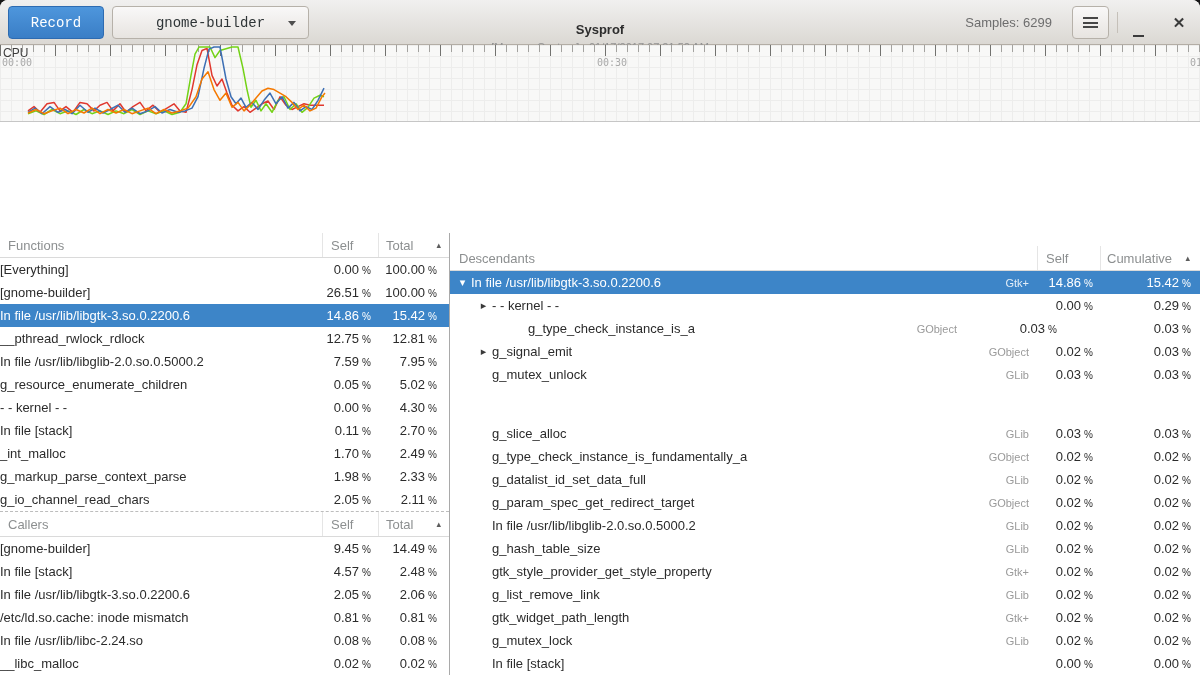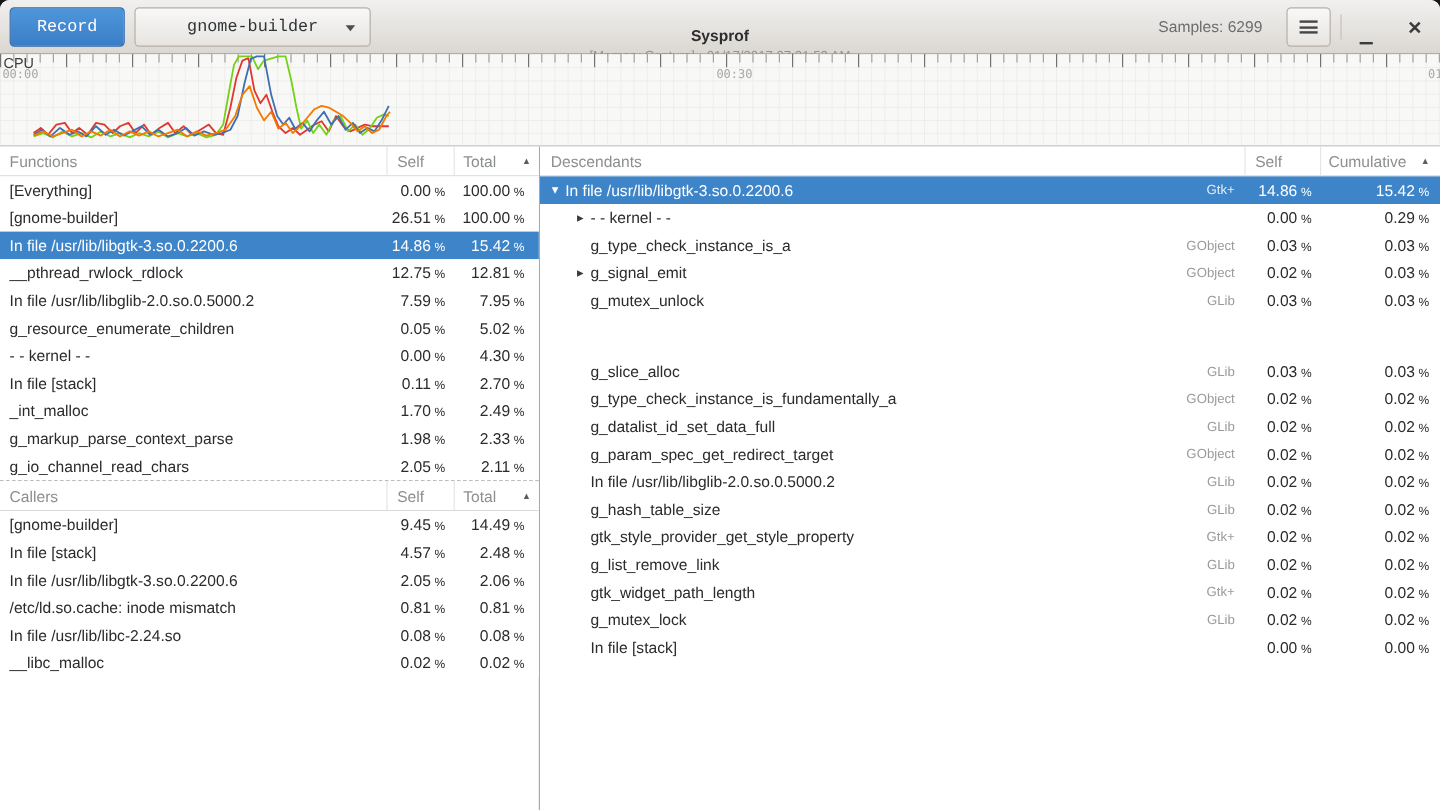--- a/index.html
+++ b/index.html
@@ -63,41 +63,41 @@
     border-bottom:1px solid #c6c6c6; overflow:hidden;
   }
   .graph svg { position:absolute; left:0; top:0; }
   .cpu-label { position:absolute; left:3px; top:1px; font-size:12px; color:#3c3c3c; }
   .time-label {
     position:absolute; top:12px; font-family:"DejaVu Sans Mono",monospace;
     font-size:10px; color:#a9a9a9; white-space:nowrap;
   }
 
   
-  .main { display:flex; height:553px; }
+  .main { display:flex; height:553px;align-items:flex-end; }
   .left-pane { width:450px; border-right:1px solid #a9a9a9; background:#fff; }
   .right-pane { flex:1; background:#fff; overflow:hidden; }
 
   .thead {
     display:flex; height:25px; align-items:stretch; background:#fff;
     border-bottom:1px solid #dadada; color:#8c8f90; font-size:13px;
   }
   .thead .col { display:flex; align-items:center; }
   .col.fname { flex:1; padding-left:8px; }
   .col.fself { width:56px; padding-left:8px; border-left:1px solid #e5e5e5; }
   .col.ftotal { width:71px; padding-left:7px; padding-right:8px; border-left:1px solid #e5e5e5; }
   .col.dname { flex:1; padding-left:9px; }
   .col.dself { width:63px; padding-left:8px; border-left:1px solid #e5e5e5; }
   .col.dcum { width:100px; padding-left:6px; padding-right:10px; border-left:1px solid #e5e5e5; }
   .sort { margin-left:auto; font-size:9px; color:#5d5d5d; }
 
   .row, .drow { display:flex; height:23px; align-items:center; font-size:13px; color:#2b2b2b; background:#fff; }
   .row.selected, .drow.selected { background:var(--sel,#3d85c8); color:#fff; }
   .cell { white-space:nowrap; overflow:hidden; }
-  .cell.name { flex:1; padding-left:8px; }
+  .cell.name { flex:1; }
   .cell.vself { width:56px; text-align:right; padding-right:7px; }
   .cell.vtotal { width:71px; text-align:right; padding-right:12px; }
   .pct { font-size:10px; margin-left:3px; }
 
   .dashed-sep { height:0; border-top:1px dashed #bdbdbd; }
 
   .d-exp { width:17px; flex:none; text-align:center; font-size:11px; color:#3a3a3a; }
   .drow.selected .d-exp { color:#fff; }
   .d-name { flex:1; white-space:nowrap; overflow:hidden; }
   .d-cat { padding-right:8px; font-size:11px; color:#9a9a9a; flex:none; }
@@ -390,21 +390,21 @@
             <span class="cell dself"><span>14.86</span><span class="pct">%</span></span>
             <span class="cell dcum"><span>15.42</span><span class="pct">%</span></span>
           </div>
           <div class="drow" style="padding-left: 25px;">
             <span class="d-exp">▸</span>
             <span class="d-name">- - kernel - -</span>
             <span class="d-cat"></span>
             <span class="cell dself"><span>0.00</span><span class="pct">%</span></span>
             <span class="cell dcum"><span>0.29</span><span class="pct">%</span></span>
           </div>
-          <div class="drow" style="padding-left: 25px;">
+          <div class="drow" style="padding-left: 25px; gap: 36px;">
             <span class="d-exp"></span>
             <span class="d-name">g_type_check_instance_is_a</span>
             <span class="d-cat">GObject</span>
             <span class="cell dself"><span>0.03</span><span class="pct">%</span></span>
             <span class="cell dcum"><span>0.03</span><span class="pct">%</span></span>
           </div>
           <div class="drow" style="padding-left: 25px;">
             <span class="d-exp">▸</span>
             <span class="d-name">g_signal_emit</span>
             <span class="d-cat">GObject</span>

